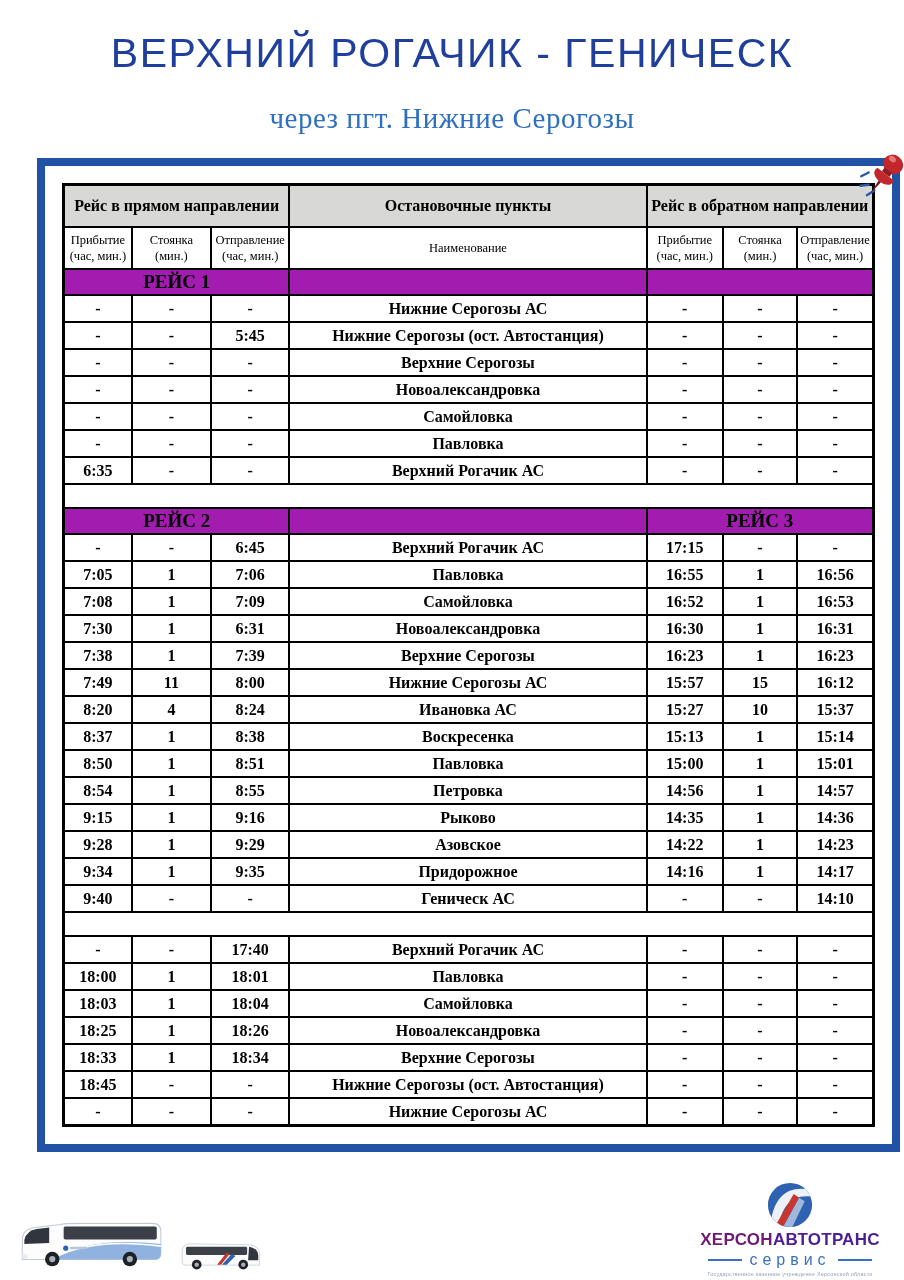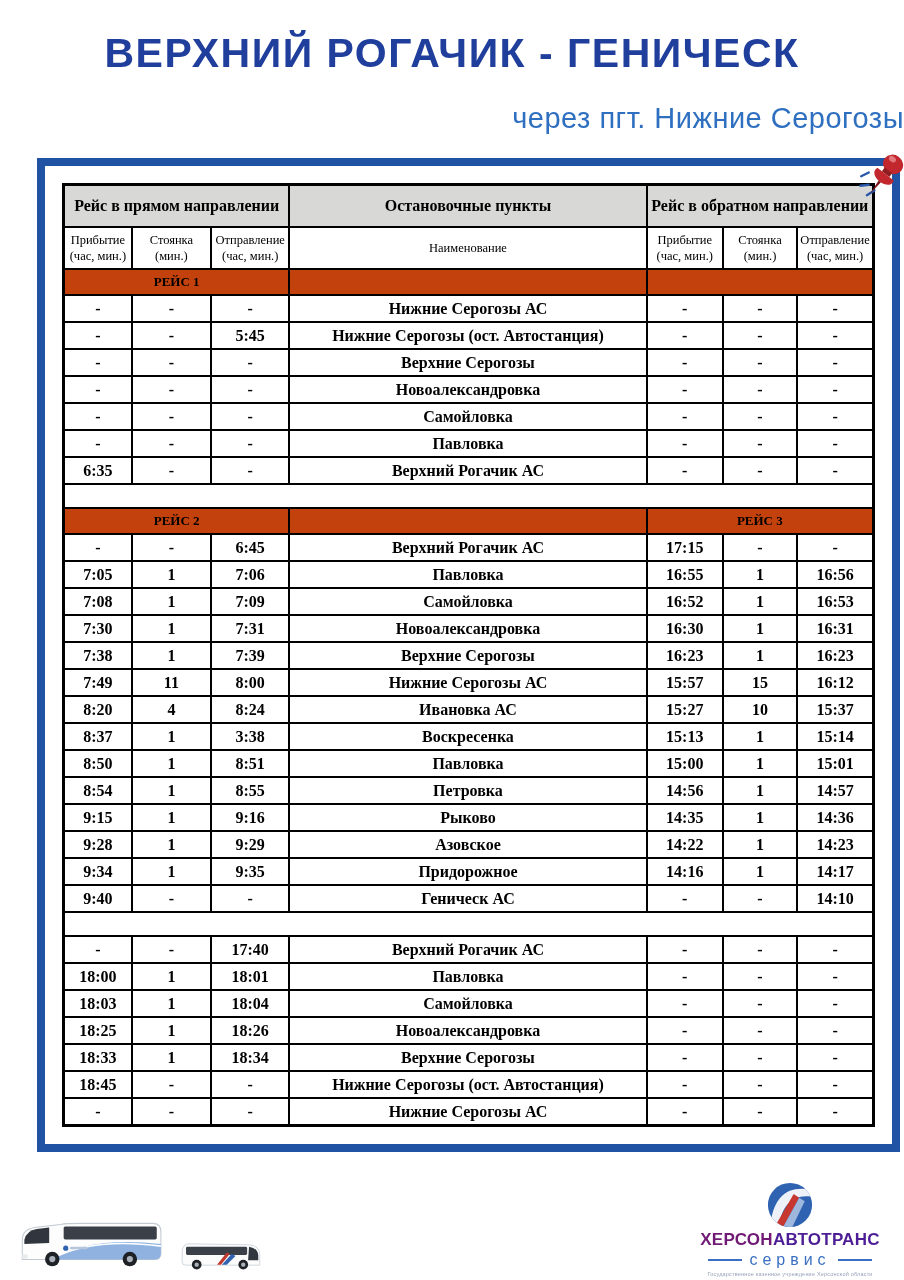--- a/index.html
+++ b/index.html
@@ -9,27 +9,27 @@
     position: relative;
     overflow: hidden;
     font-family: "Liberation Serif", serif;
   }
 
   
   .page-title {
     position: absolute; top: 30px; left: 0; width: 100%;
     text-align: center;
     font-family: "Liberation Sans", sans-serif;
-    font-weight: bold; font-size: 41px; letter-spacing: 1.5px;
+    font-weight: normal; font-size: 41px; letter-spacing: 1.5px;
     color: #203f9c;
   }
   .page-subtitle {
     position: absolute; top: 102px; left: 0; width: 100%;
-    text-align: right;
-    font-family: Liberation Sans, sans-serif;
+    text-align: center;
+    font-family: Liberation Serif, serif;
     font-size: 29px; letter-spacing: 0.5px;
     color: #2e6fc0;
   }
 
   
   .frame {
     position: absolute; left: 37px; top: 158px; width: 813px;
     border: 8px solid #2053a4;
     background: #ffffff;
     padding: 17px;
@@ -49,22 +49,22 @@
   tr.hdr1 th {
     background: #d8d8d6;
     font-weight: bold; font-size: 16px; height: 40px;
   }
   tr.hdr2 th {
     background: #ffffff;
     font-weight: normal; font-size: 12.5px; line-height: 1.3;
     white-space: pre-line; height: 40px;
   }
   tr.section-row td {
-    background: #c2410c;
-    font-weight: bold; font-size: 13px; height: 24px;
+    background: #a21caf;
+    font-weight: bold; font-size: 19px; height: 24px;
   }
   tr.gap-row td { height: 22px; background: #ffffff; }
   tr.data-row td {
     height: 25px; font-weight: bold; font-size: 16px; background: #ffffff;
   }
 
   
   .pin { position: absolute; top: -18px; right: -22px; width: 66px; height: 66px; }
 
   
@@ -232,21 +232,21 @@
           <td class="time-cell">1</td>
           <td class="time-cell">7:09</td>
           <td class="stop-cell">Самойловка</td>
           <td class="time-cell">16:52</td>
           <td class="time-cell">1</td>
           <td class="time-cell">16:53</td>
         </tr>
         <tr class="data-row">
           <td class="time-cell">7:30</td>
           <td class="time-cell">1</td>
-          <td class="time-cell">7:31</td>
+          <td class="time-cell">6:31</td>
           <td class="stop-cell">Новоалександровка</td>
           <td class="time-cell">16:30</td>
           <td class="time-cell">1</td>
           <td class="time-cell">16:31</td>
         </tr>
         <tr class="data-row">
           <td class="time-cell">7:38</td>
           <td class="time-cell">1</td>
           <td class="time-cell">7:39</td>
           <td class="stop-cell">Верхние Серогозы</td>
@@ -268,21 +268,21 @@
           <td class="time-cell">4</td>
           <td class="time-cell">8:24</td>
           <td class="stop-cell">Ивановка АС</td>
           <td class="time-cell">15:27</td>
           <td class="time-cell">10</td>
           <td class="time-cell">15:37</td>
         </tr>
         <tr class="data-row">
           <td class="time-cell">8:37</td>
           <td class="time-cell">1</td>
-          <td class="time-cell">3:38</td>
+          <td class="time-cell">8:38</td>
           <td class="stop-cell">Воскресенка</td>
           <td class="time-cell">15:13</td>
           <td class="time-cell">1</td>
           <td class="time-cell">15:14</td>
         </tr>
         <tr class="data-row">
           <td class="time-cell">8:50</td>
           <td class="time-cell">1</td>
           <td class="time-cell">8:51</td>
           <td class="stop-cell">Павловка</td>

